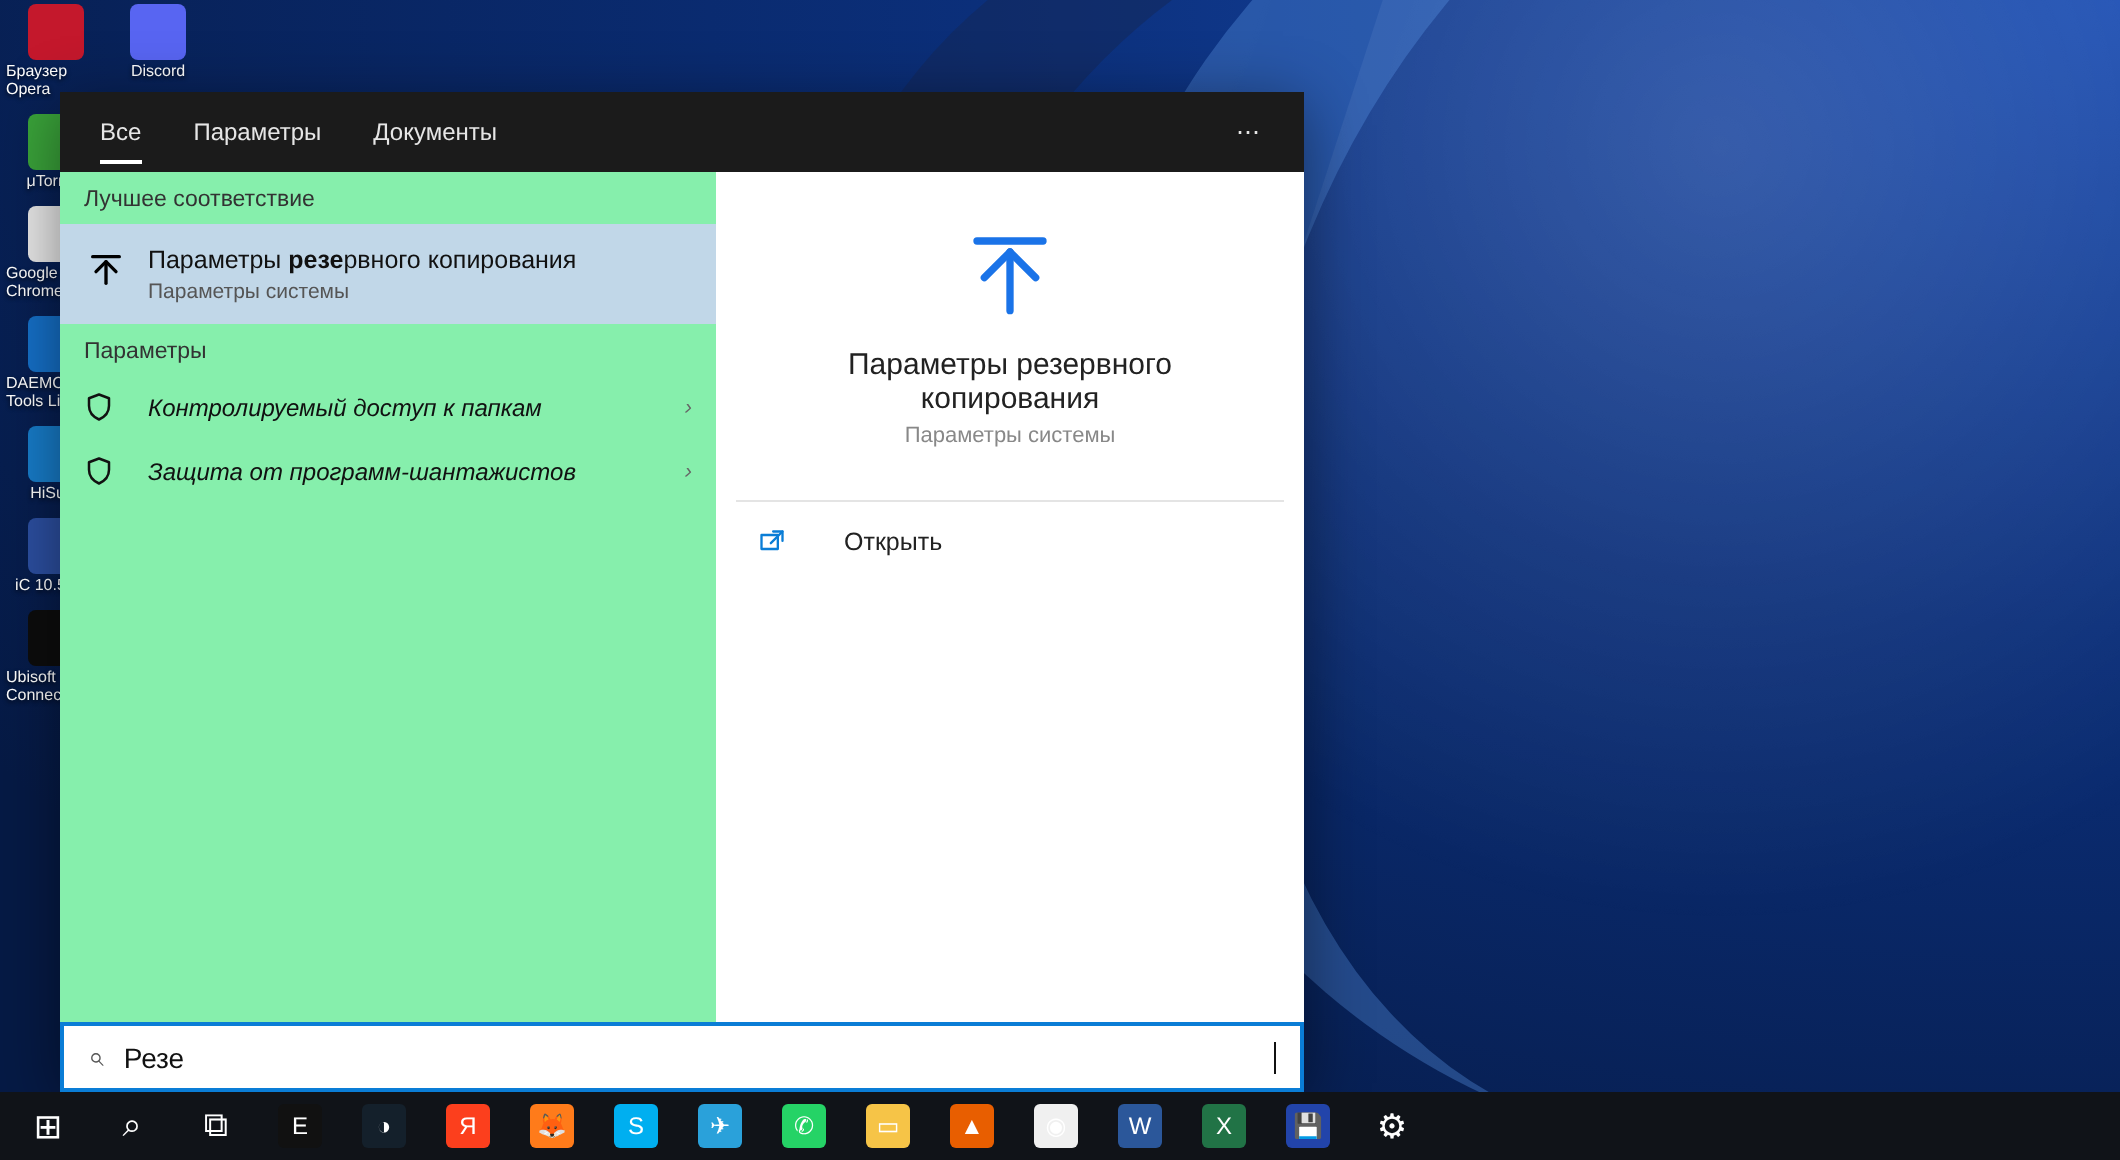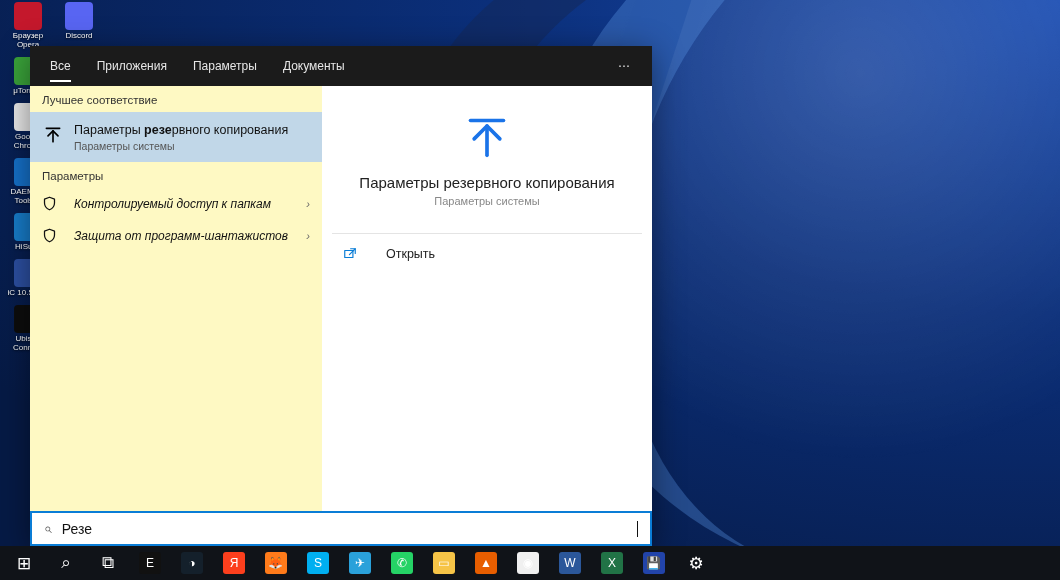--- a/index.html
+++ b/index.html
@@ -29,21 +29,21 @@
   
   .desktop-icons {
     position: absolute; left: 2px; top: 0; width: 52px;
     display: flex; flex-direction: column; gap: 8px; padding-top: 2px;
     font-size: 8px; color: #fff; text-shadow: 0 1px 2px rgba(0,0,0,.8);
     z-index: 1;
   }
   .dicon { display: flex; flex-direction: column; align-items: center; cursor: pointer; }
   .dicon .box { width: 28px; height: 28px; border-radius: 4px; margin-bottom: 1px;
     display:flex; align-items:center; justify-content:center; font-size:14px; color:#fff;}
-  .dicon .lbl { text-align:center; line-height:9px; max-width:50px; word-break:break-word;}
+  .dicon .lbl { text-align:left; line-height:9px; max-width:50px; word-break:break-word;}
 
   
   .desktop-icons2{ position:absolute; left:50px; top:2px; width:58px;
     display:flex; flex-direction:column; gap:8px;
     font-size:8px; color:#fff; text-shadow:0 1px 2px rgba(0,0,0,.8); z-index:0;}
 
   
   .panel {
     position: absolute; left: 30px; top: 46px; width: 622px; height: 500px;
     background: #1b1b1b; z-index: 5;
@@ -54,21 +54,21 @@
     height: 40px; background: #1b1b1b; display: flex; align-items: center;
     padding: 0 6px 0 10px; gap: 6px; color: #e6e6e6; font-size: 12px;
   }
   .tab { padding: 0 10px; height: 40px; display:flex; align-items:center; cursor:pointer; position:relative;}
   .tab.active::after{ content:""; position:absolute; left:10px; right:10px; bottom:4px; height:2px; background:#fff;}
   .tab .chev { margin-left:4px; font-size:9px;}
   .dots { margin-left:auto; padding:0 14px; cursor:pointer; letter-spacing:2px;}
 
   .panel-body { flex:1; display:flex; background:#f4f4f4; }
 
-  .left-col { width: 292px; background:#fef9c3; display:flex; flex-direction:column;}
+  .left-col { width: 328px; background:#86efac; display:flex; flex-direction:column;}
   .section-label { padding: 8px 12px 6px; font-size:11.5px; color:#333; }
   .result-sel {
     background:#c1d7e8; padding:10px 12px 10px 44px; position:relative; cursor:pointer;
   }
   .result-sel .ic { position:absolute; left:12px; top:12px; width:22px; height:22px;
     display:flex; align-items:center; justify-content:center;}
   .result-sel .ttl { font-size:12.5px; color:#111; line-height:16px;}
   .result-sel .ttl b{ font-weight:600;}
   .result-sel .sub { font-size:10.5px; color:#555; margin-top:2px;}
   .result-row{
@@ -160,23 +160,20 @@
         <div class="box" style="background:#25d366"></div>
     <div class="lbl">WhatsApp (Outdated)</div>
       </div>
     </div>
 
   <div class="panel">
     <div class="panel-header" id="tabs-bar">
 
       <span class="tab active">
           <span>Все</span>
-        </span>
-        <span class="tab">
-          <span>Приложения</span>
         </span>
         <span class="tab">
           <span>Параметры</span>
         </span>
         <span class="tab">
           <span>Документы</span>
         </span>
         <span class="dots">⋯</span>
     </div>
     <div class="panel-body">

